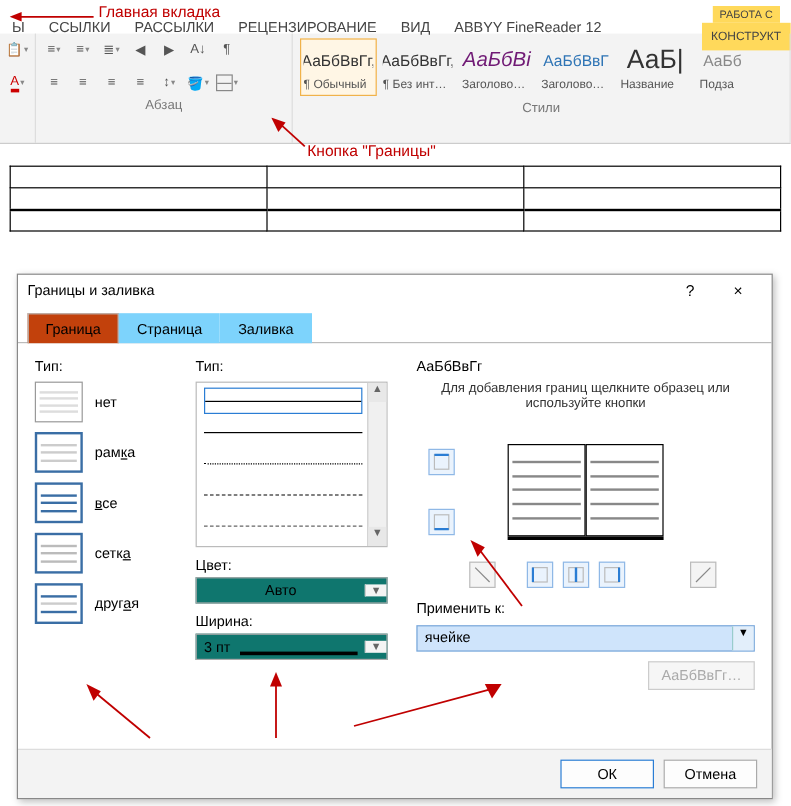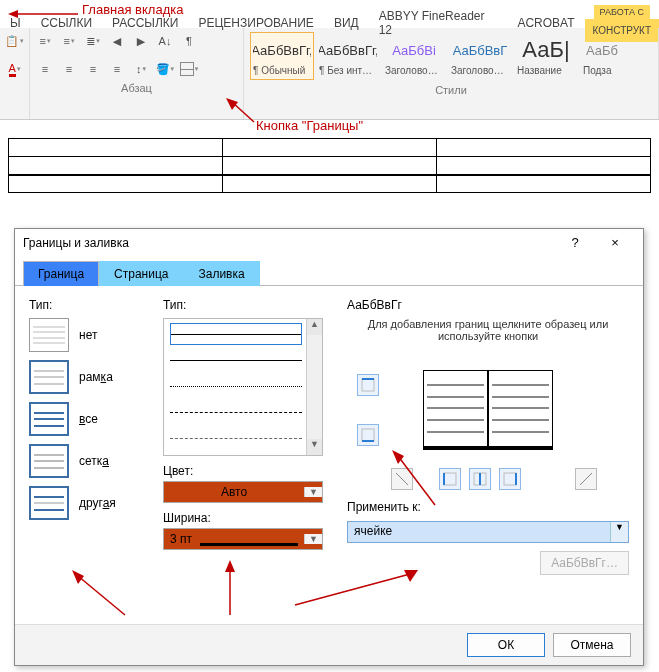--- a/index.html
+++ b/index.html
@@ -33,26 +33,26 @@
 .style-prev { font-size:13px; color:#333; height:30px; display:flex; align-items:center; justify-content:center; white-space:nowrap; overflow:hidden; }
 .style-name { font-size:10px; color:#555; white-space:nowrap; overflow:hidden; }
 
 
 .doc-table { margin: 18px 8px 0 8px; border-collapse: collapse; width: calc(100% - 16px); }
 .doc-table td { border: 1px solid #000; height: 18px; }
 .doc-table tr.thick td { border-bottom: 2.5px solid #000; }
 
 
 .dialog { position:absolute; left:14px; top:228px; width:630px; height:438px; background:#fff; border:1px solid #888; box-shadow: 2px 2px 6px rgba(0,0,0,.25); display:flex; flex-direction:column; font-size:12px; }
-.dlg-title { display:flex; align-items:center; padding:6px 8px; }
+.dlg-title { display:flex; align-items:flex-start; padding:6px 8px; }
 .dlg-title .t { flex:1; }
 .dlg-title .wbtn { width:40px; text-align:center; cursor:pointer; font-size:13px; }
 .dlg-tabs { display:flex; border-bottom:1px solid #bbb; padding: 4px 8px 0 8px; gap:0; }
 .dlg-tab { padding:5px 14px; border:1px solid transparent; border-bottom:none; cursor:pointer; font-size:12px; position:relative; top:1px; background:#7dd3fc; }
-.dlg-tab.active { background:#3b82f6; border-color:#bbb; }
+.dlg-tab.active { background:#c2410c; border-color:#bbb; }
 .dlg-body { flex:1; display:flex; padding:12px 14px 6px 14px; gap:14px; }
 .col { display:flex; flex-direction:column; }
 .col-lbl { font-size:12px; margin-bottom:6px; }
 .type-opt { display:flex; align-items:center; gap:10px; margin-bottom:8px; cursor:pointer; }
 .type-ic { width:40px; height:34px; border:1px solid #999; background:#fff; position:relative; display:flex; flex-direction:column; justify-content:space-evenly; padding:3px; }
 .type-ic .ln { height:2px; background:#3a6ea5; }
 .type-ic.none .ln { background:#ddd; }
 .type-opt.sel .type-ic { border:2px solid #2a7dd4; }
 
 .style-list { border:1px solid #bbb; height:138px; width:160px; overflow:hidden; position:relative; }
@@ -60,21 +60,21 @@
 .style-list .sb-btn { height:16px; text-align:center; font-size:9px; color:#666; background:#e8e8e8; cursor:pointer; }
 .style-list .opt { height:22px; margin:4px 20px 4px 6px; background:#fff; display:flex; align-items:center; }
 .style-list .opt.sel { border:1px solid #2a7dd4; }
 .style-list .line { flex:1; height:0; border-top:1.5px solid #000; }
 .style-list .opt:nth-child(3) .line { border-top:1px dotted #000; }
 .style-list .opt:nth-child(4) .line { border-top:1px dashed #000; }
 .style-list .opt:nth-child(5) .line { border-top:1px dashed #666; }
 .style-list .opt:nth-child(6) .line { height:3px; border-top:1px solid #000; border-bottom:1px solid #000; }
 
 .field-lbl { font-size:12px; margin:8px 0 3px 0; }
-.combo { display:flex; border:1px solid #aaa; height:22px; width:160px; align-items:center; background:#c2410c; }
+.combo { display:flex; border:1px solid #aaa; height:22px; width:160px; align-items:center; background:#0f766e; }
 .combo .v { flex:1; padding:0 6px; text-align:center; }
 .combo .dd { width:18px; text-align:center; border-left:1px solid #ccc; cursor:pointer; font-size:9px; color:#666; background:#f4f4f4; }
 .combo.width .v { display:flex; align-items:flex-end; gap:8px; justify-content:center; }
 .combo.width .bar { height:3px; background:#000; flex:1; }
 
 .preview-col { flex:1; }
 .preview-help { text-align:center; font-size:11px; color:#333; margin-bottom:10px; }
 .preview-box { position:relative; height:140px; }
 .prev-cell { position:absolute; left:76px; top:18px; width:130px; height:80px; display:flex; }
 .prev-half { flex:1; border:1px solid #000; display:flex; flex-direction:column; justify-content:space-evenly; padding:3px; }
@@ -100,21 +100,20 @@
   <polygon points="0,6 10,2 10,10" fill="#c00000"></polygon>
 </svg>
 
 <div class="ribbon-tabs" style="padding-top:18px;">
   <div class="tab">Ы</div>
   <div class="tab">ССЫЛКИ</div>
   <div class="tab">РАССЫЛКИ</div>
   <div class="tab">РЕЦЕНЗИРОВАНИЕ</div>
   <div class="tab">ВИД</div>
   <div class="tab">ABBYY FineReader 12</div>
-  <div class="tab">ACROBAT</div>
   <div class="context-group">
     <div class="ctx-label">РАБОТА С</div>
     <div class="tab context">КОНСТРУКТ</div>
   </div>
 </div>
 
 <div class="ribbon">
   <div class="ribbon-grp" style="width:30px;">
     <div class="btn-row">
         <div class="rbtn drop">📋</div>
@@ -153,21 +152,21 @@
     <div class="styles">
       <div class="style-item sel">
         <div class="style-prev">АаБбВвГг,</div>
         <div class="style-name">¶ Обычный</div>
       </div>
       <div class="style-item">
         <div class="style-prev">АаБбВвГг,</div>
         <div class="style-name">¶ Без инт…</div>
       </div>
       <div class="style-item">
-        <div class="style-prev" style="color:#8b5cf6;font-size:13px;">АаБбВі</div>
+        <div class="style-prev" style="color:#701a75;font-size:17px;font-style:italic;">АаБбВі</div>
         <div class="style-name">Заголово…</div>
       </div>
       <div class="style-item">
         <div class="style-prev" style="color:#2e74b5;">АаБбВвГ</div>
         <div class="style-name">Заголово…</div>
       </div>
       <div class="style-item">
         <div class="style-prev" style="font-size:22px;">АаБ|</div>
         <div class="style-name">Название</div>
       </div>

